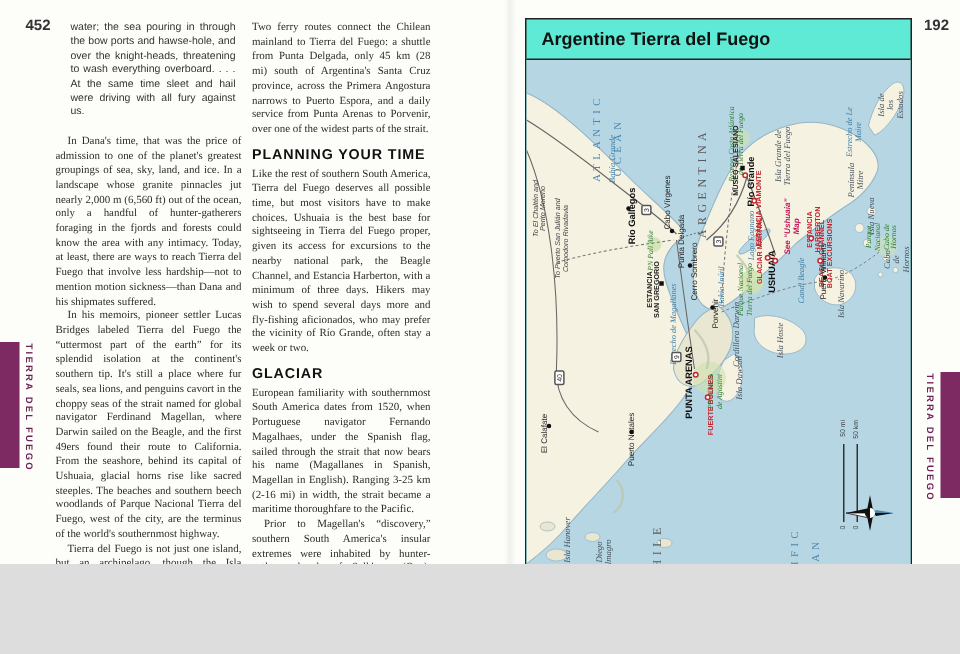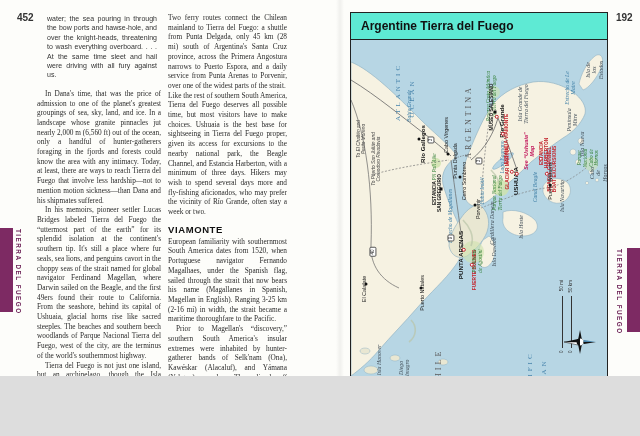--- a/index.html
+++ b/index.html
@@ -82,22 +82,23 @@
   <div class="tab-label" id="tab-label-left">TIERRA DEL FUEGO</div>
 
   <div class="col" id="col1">
       <p class="quote">water; the sea pouring in through the bow ports and hawse-hole, and over the knight-heads, threatening to wash everything overboard. . . . At the same time sleet and hail were driving with all fury against us.</p>
       <p class="">In Dana's time, that was the price of admission to one of the planet's greatest groupings of sea, sky, land, and ice. In a landscape whose granite pinnacles jut nearly 2,000 m (6,560 ft) out of the ocean, only a handful of hunter-gatherers foraging in the fjords and forests could know the area with any intimacy. Today, at least, there are ways to reach Tierra del Fuego that involve less hardship—not to mention motion sickness—than Dana and his shipmates suffered.</p>
       <p class="">In his memoirs, pioneer settler Lucas Bridges labeled Tierra del Fuego the “uttermost part of the earth” for its splendid isolation at the continent's southern tip. It's still a place where fur seals, sea lions, and penguins cavort in the choppy seas of the strait named for global navigator Ferdinand Magellan, where Darwin sailed on the Beagle, and the first 49ers found their route to California. From the seashore, behind its capital of Ushuaia, glacial horns rise like sacred steeples. The beaches and southern beech woodlands of Parque Nacional Tierra del Fuego, west of the city, are the terminus of the world's southernmost highway.</p>
       <p class="">Tierra del Fuego is not just one island, but an archipelago, though the Isla Grande de Tierra del Fuego is South America's largest island. Chile shares the territory with Argentina. While parts of the Argentine side are urbanized, the Chilean side has just a few small towns and isolated ranches. Roads are few but improving, and some are now paved, especially on the Argentine side. The unpaved roads can be hell on windshields, which are most cheaply replaced in the Chilean mainland city of Punta Arenas.</p>
     </div>
   <div class="col" id="col2">
       <p class="flush">Two ferry routes connect the Chilean mainland to Tierra del Fuego: a shuttle from Punta Delgada, only 45 km (28 mi) south of Argentina's Santa Cruz province, across the Primera Angostura narrows to Puerto Espora, and a daily service from Punta Arenas to Porvenir, over one of the widest parts of the strait.</p>
+      <h3>PLANNING YOUR TIME</h3>
       <p class="flush">Like the rest of southern South America, Tierra del Fuego deserves all possible time, but most visitors have to make choices. Ushuaia is the best base for sightseeing in Tierra del Fuego proper, given its access for excursions to the nearby national park, the Beagle Channel, and Estancia Harberton, with a minimum of three days. Hikers may wish to spend several days more and fly-fishing aficionados, who may prefer the vicinity of Río Grande, often stay a week or two.</p>
-      <h3>VIAMONTE</h3>
+      <h3>GLACIAR</h3>
       <p class="flush">European familiarity with southernmost South America dates from 1520, when Portuguese navigator Fernando Magalhaes, under the Spanish flag, sailed through the strait that now bears his name (Magallanes in Spanish, Magellan in English). Ranging 3-25 km (2-16 mi) in width, the strait became a maritime thoroughfare to the Pacific.</p>
       <p class="">Prior to Magellan's “discovery,” southern South America's insular extremes were inhabited by hunter-gatherer bands of Selk'nam (Ona), Kawéskar (Alacaluf), and Yámana (Yahgan) peoples. They lived off maritime and terrestrial resources that they considered abundant—only European eyes saw a land of deprivation. The archipelago acquired its name from the fires set by the region's so-called “Canoe Indians,” the Kawéskar and Yámana peoples, for heating and cooking. In this soggy region, though, Tierra del</p>
     </div>
 
   <div class="caption-rule"></div>
   <div class="caption">
     <b>Previous:</b><span> southern sea lions on the islands of Tierra del Fuego; rock cormorants in the Beagle Channel; Estancia Harberton.</span>
   </div>
 
   <div class="pagenum" id="pn-right">192</div>

